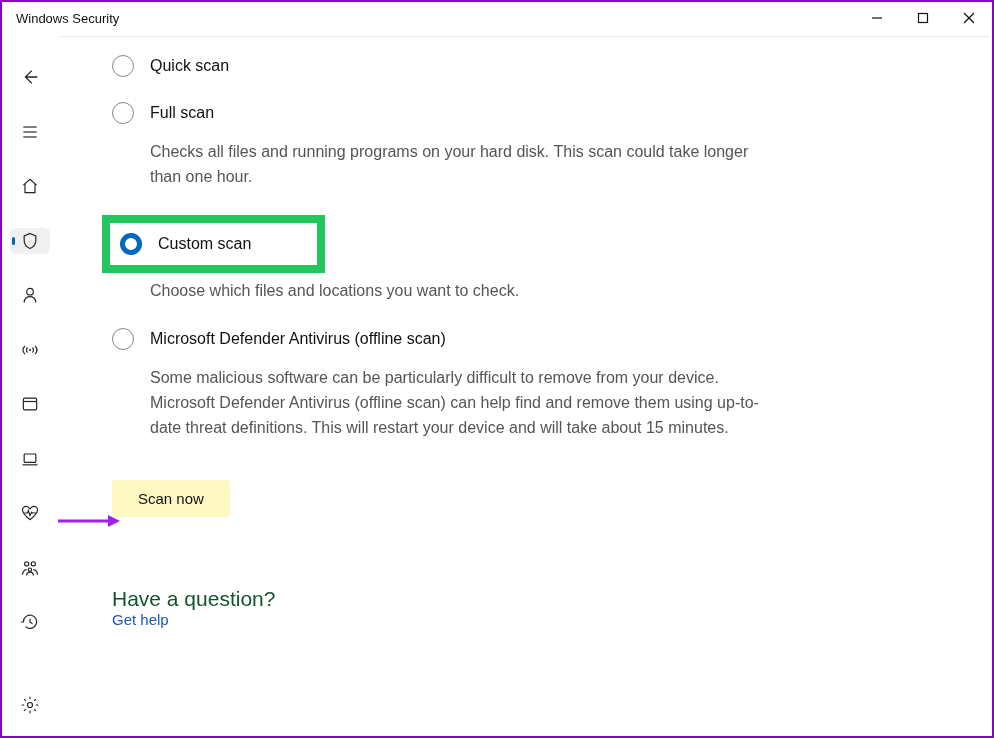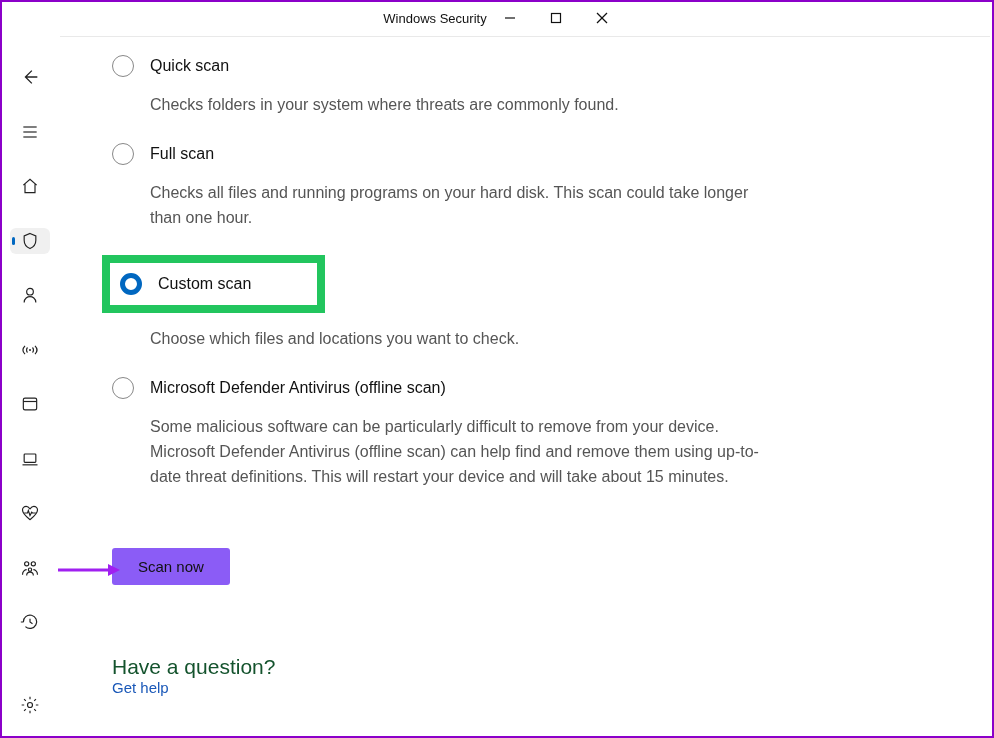--- a/index.html
+++ b/index.html
@@ -4,21 +4,21 @@
 <style>
   * { box-sizing: border-box; margin: 0; padding: 0; }
   html, body { width: 994px; height: 738px; font-family: "Segoe UI", Arial, sans-serif; overflow: hidden; }
   body { border: 2px solid #8b00c9; background: #fff; position: relative; }
 
   
   .titlebar {
     height: 32px;
     display: flex;
     align-items: center;
-    justify-content: center;
+    justify-content: space-between;
     padding-left: 14px;
   }
   .titlebar .title { font-size: 13px; color: #111; }
   .titlebar .win-controls { display: flex; }
   .titlebar .win-btn {
     width: 46px; height: 30px; display: flex; align-items: center; justify-content: center;
     color: #111;
   }
   .titlebar .win-btn.close { font-size: 15px; }
   .titlebar .win-btn svg { display: block; }
@@ -101,25 +101,25 @@
     align-items: center;
     gap: 16px;
     padding: 10px 66px 10px 10px;
     border: 8px solid #22c55e;
     margin-left: -10px;
   }
 
   .scan-btn {
     display: inline-block;
     padding: 10px 26px;
-    background: #8b5cf6;
+    background: #fef9c3;
     font-size: 15px;
     color: #111;
     border-radius: 3px;
-    margin-top: 38px;
+    margin-top: 19px;
   }
 
   .arrow-annot {
     position: absolute;
     stroke: #a020f0;
     fill: #a020f0;
   }
 
   .question-section {
     margin-top: 70px;
@@ -232,39 +232,38 @@
     </div>
   </div>
 
   <div class="content">
 
     <div class="scan-option">
       <div class="radio-row">
         <div class="radio"></div>
         <div class="radio-label">Quick scan</div>
       </div>
-      <div class="option-desc">Checks folders in your system where threats are commonly found.</div>
     </div>
 
     <div class="scan-option">
       <div class="radio-row">
         <div class="radio"></div>
         <div class="radio-label">Full scan</div>
       </div>
       <div class="option-desc">Checks all files and running programs on your hard disk. This scan could take longer than one hour.</div>
     </div>
 
     <div class="scan-option">
       <div class="highlight-box">
         <div class="radio-row" style="gap:16px">
           <div class="radio selected"></div>
           <div class="radio-label">Custom scan</div>
         </div>
       </div>
-      <div class="option-desc" style="margin-top:14px">Choose which files and locations you want to check.</div>
+      <div class="option-desc" style="margin-top:6px">Choose which files and locations you want to check.</div>
     </div>
 
     <div class="scan-option">
       <div class="radio-row">
         <div class="radio"></div>
         <div class="radio-label">Microsoft Defender Antivirus (offline scan)</div>
       </div>
       <div class="option-desc">Some malicious software can be particularly difficult to remove from your device. Microsoft Defender Antivirus (offline scan) can help find and remove them using up-to-date threat definitions. This will restart your device and will take about 15 minutes.</div>
     </div>
 

